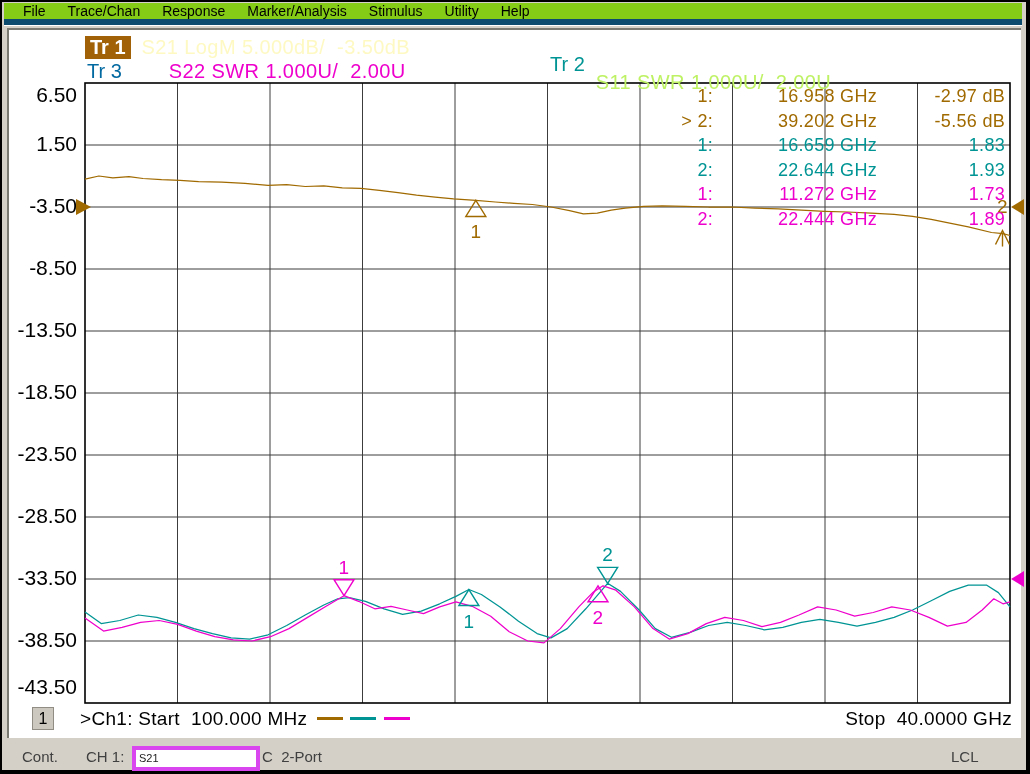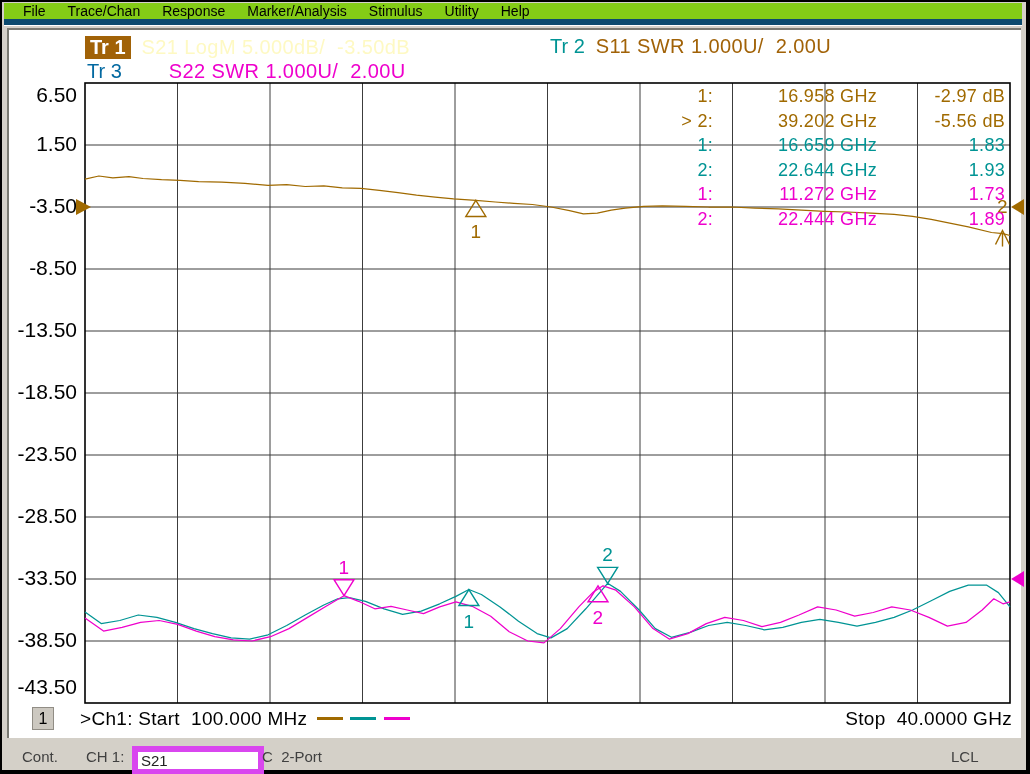--- a/index.html
+++ b/index.html
@@ -12,21 +12,21 @@
   .trace-row{position:absolute;display:flex;align-items:center;white-space:pre}
   .tr-badge{font-size:20px;color:#fff;padding:0 5px;line-height:23px;font-weight:bold}
   .tr-id{font-size:20px;line-height:23px}
   .tr-label{font-size:20px;margin-left:11px;letter-spacing:.4px}
   .chan-btn{position:absolute;left:32px;top:707px;width:22px;height:23px;background:#ccc8c0;border:1px solid #918d85;box-sizing:border-box;text-align:center;font-size:16px;line-height:21px;color:#000}
   .stim-text{position:absolute;left:80px;top:708px;font-size:19px;color:#000;white-space:pre;letter-spacing:.3px}
   .dash{position:absolute;top:717px;width:26px;height:3px}
   .stop-text{position:absolute;top:708px;right:18px;font-size:19px;color:#000;white-space:pre;letter-spacing:.3px}
   .statusbar{position:absolute;left:4px;top:744px;width:1022px;height:26px;background:#d4d0c8}
   .sb-item{position:absolute;top:4px;font-size:15px;color:#404040;white-space:pre}
-  .meas-box{position:absolute;left:128px;top:2px;width:114px;height:17px;background:#fff;border:6px solid #d946ef;font-size:15px;color:#222;padding:0 3px;line-height:17px}
+  .meas-box{position:absolute;left:128px;top:2px;width:114px;height:17px;background:#fff;border:4px solid #d946ef;font-size:11px;color:#222;padding:0 3px;line-height:17px}
 </style>
 </head>
 <body>
 
 <div class="screen">
   <div class="frame"></div>
 
   <div class="menubar">
     <span class="menu-item">File</span>
     <span class="menu-item">Trace/Chan</span>
@@ -108,21 +108,21 @@
       <text x="877" y="224.5" fill="#ee00cc" text-anchor="end" font-size="18" font-family="&quot;Liberation Sans&quot;, sans-serif" letter-spacing="0.3">22.444 GHz</text>
       <text x="1005" y="224.5" fill="#ee00cc" text-anchor="end" font-size="18" font-family="&quot;Liberation Sans&quot;, sans-serif" letter-spacing="0.3">1.89</text>
     </svg>
 
   <div class="trace-row" style="left:85px;top:36px">
     <span class="tr-badge" style="background: #a16207;">Tr 1</span>
     <span class="tr-label" style="color: #fef9c3;">S21 LogM 5.000dB/  -3.50dB</span>
   </div>
   <div class="trace-row" style="left:550px;top:35px">
     <span class="tr-id" style="color: rgb(0, 148, 148);">Tr 2</span>
-    <span class="tr-label" style="color: #a16207;">S11 SWR 1.000U/  2.00U</span>
+    <span class="tr-label" style="color: #bef264; margin-top: 36px;">S11 SWR 1.000U/  2.00U</span>
   </div>
   <div class="trace-row" style="left:87px;top:60px">
     <span class="tr-id" style="color: #0369a1;">Tr 3</span>
     <span class="tr-label" style="color: rgb(238, 0, 204); margin-left: 47px;">S22 SWR 1.000U/  2.00U</span>
   </div>
 
   <div class="chan-btn">1</div>
   <div class="stim-text">&gt;Ch1: Start  100.000 MHz</div>
   <span class="dash" style="left: 317px; background: rgb(160, 106, 0);"></span>
   <span class="dash" style="left: 350px; background: rgb(0, 148, 148);"></span>

